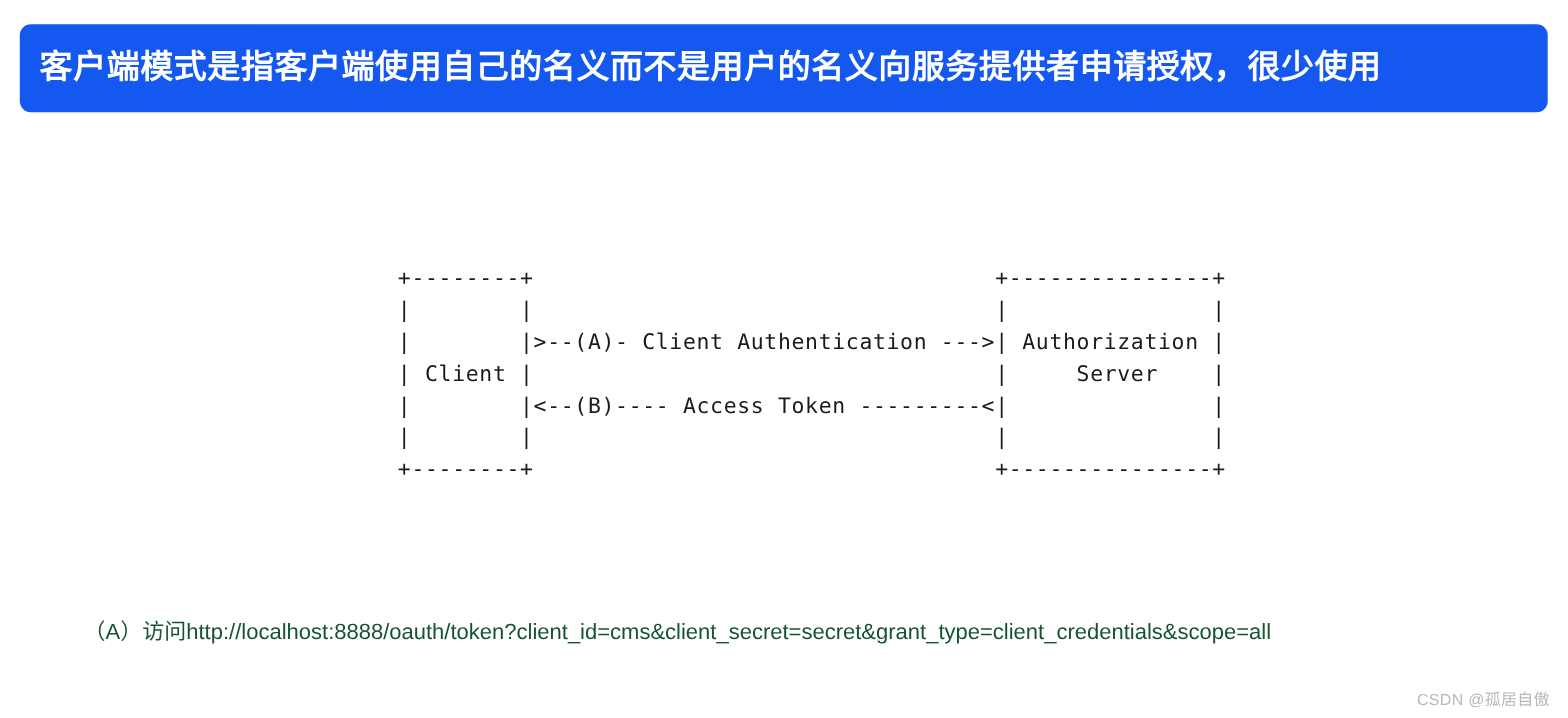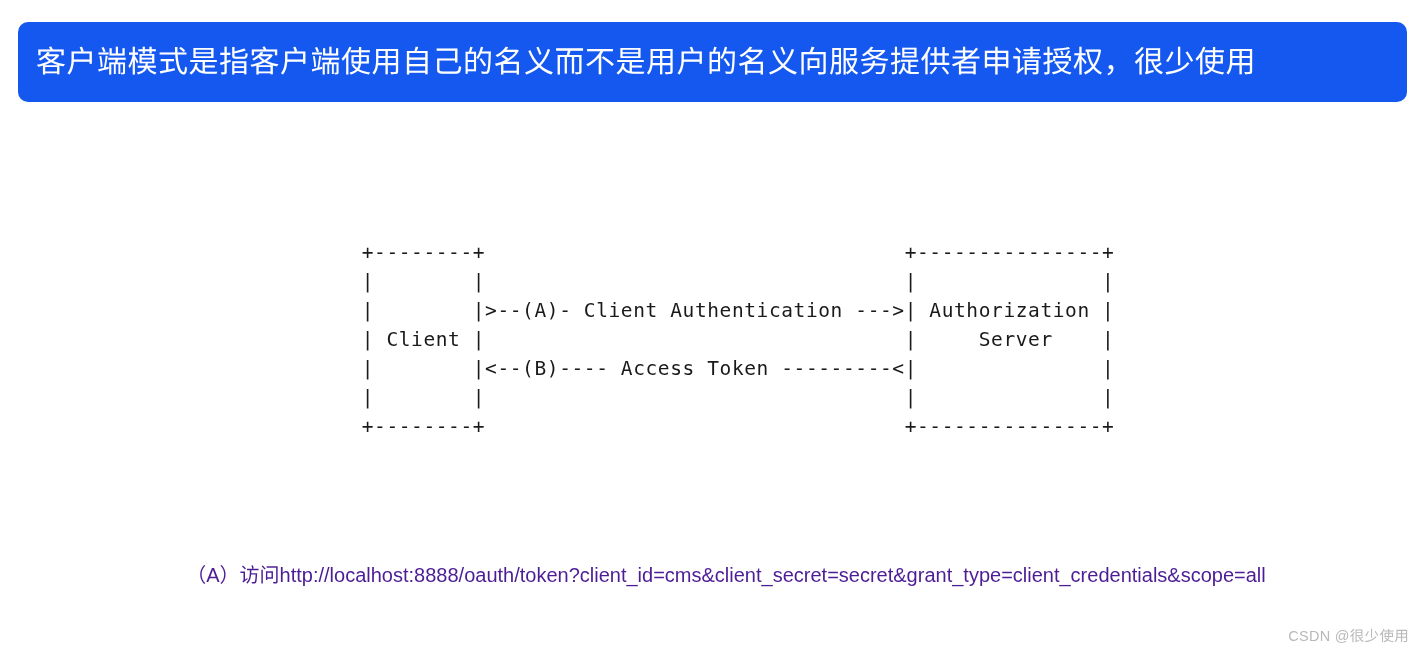--- a/index.html
+++ b/index.html
@@ -25,21 +25,21 @@
     background: #1458f0;
     border-radius: 10px;
     display: flex;
     align-items: center;
     box-sizing: border-box;
     padding: 0 18px;
   }
   .banner-text {
     color: #ffffff;
     font-size: 30px;
-    font-weight: normal;
+    font-weight: bold;
     letter-spacing: 0.5px;
     line-height: 1.2;
     white-space: nowrap;
   }
 
   
   .ascii-wrap {
     position: absolute;
     left: 300px;
     top: 238px;
@@ -57,25 +57,24 @@
 
   
   .notes {
     position: absolute;
     left: 76px;
     top: 560px;
     width: 1300px;
   }
   .note {
     font-size: 20px;
-    color: #4c1d95;
+    color: #14532d;
     line-height: 1.55;
     margin-bottom: 8px;
     white-space: nowrap;
-    text-align: center;
   }
 
   
   .watermark {
     position: absolute;
     right: 16px;
     bottom: 8px;
     font-size: 14.5px;
     color: #b9b9b9;
     letter-spacing: 0.3px;
@@ -96,13 +95,13 @@
      | Client |                                  |     Server    |
      |        |&lt;--(B)---- Access Token ---------&lt;|               |
      |        |                                  |               |
      +--------+                                  +---------------+</pre>
 </div>
 
 <div class="notes">
   <div class="note">（A）访问http://localhost:8888/oauth/token?client_id=cms&amp;client_secret=secret&amp;grant_type=client_credentials&amp;scope=all</div>
 </div>
 
-<div class="watermark">CSDN @很少使用</div>
+<div class="watermark">CSDN @孤居自傲</div>
 
 </body></html>

